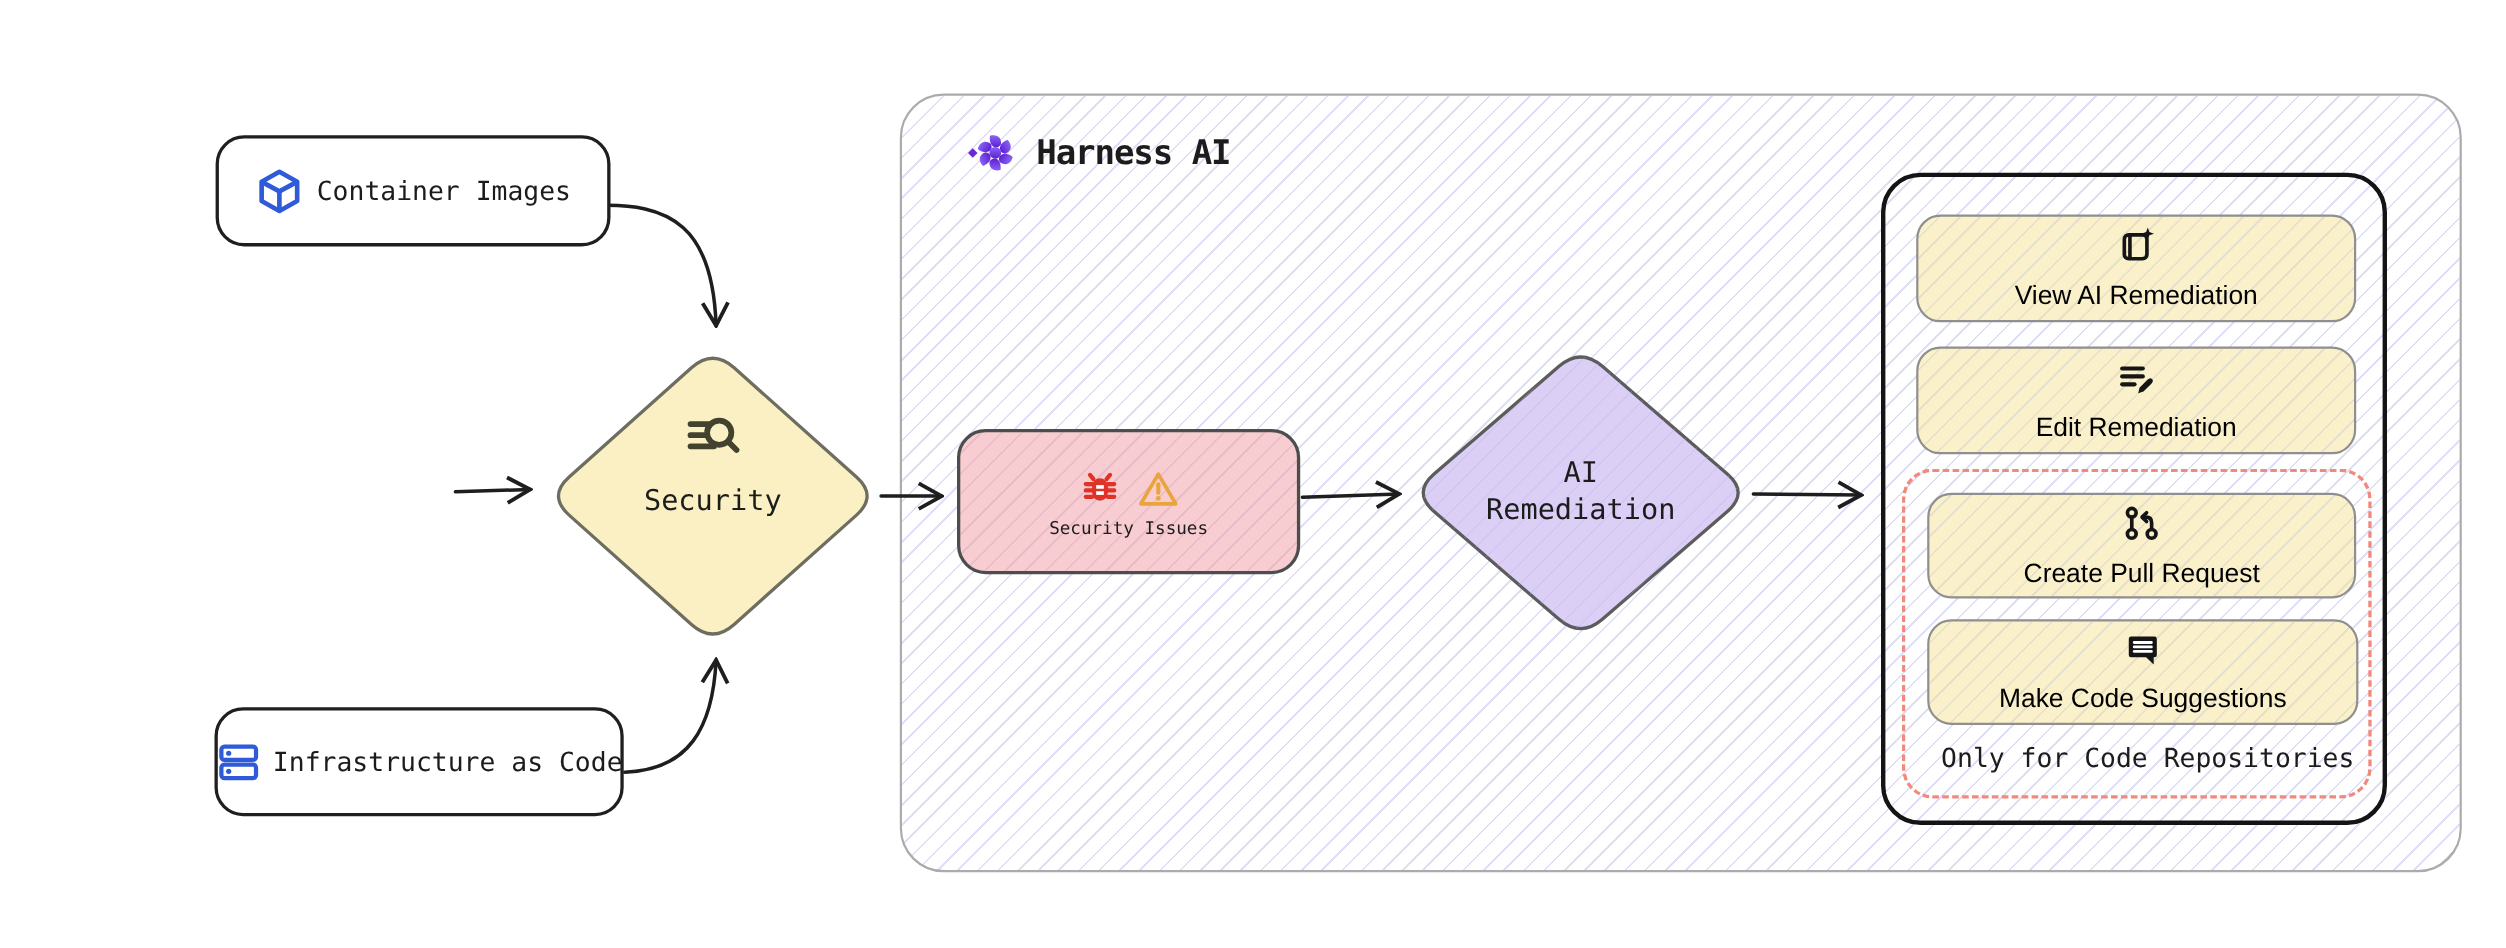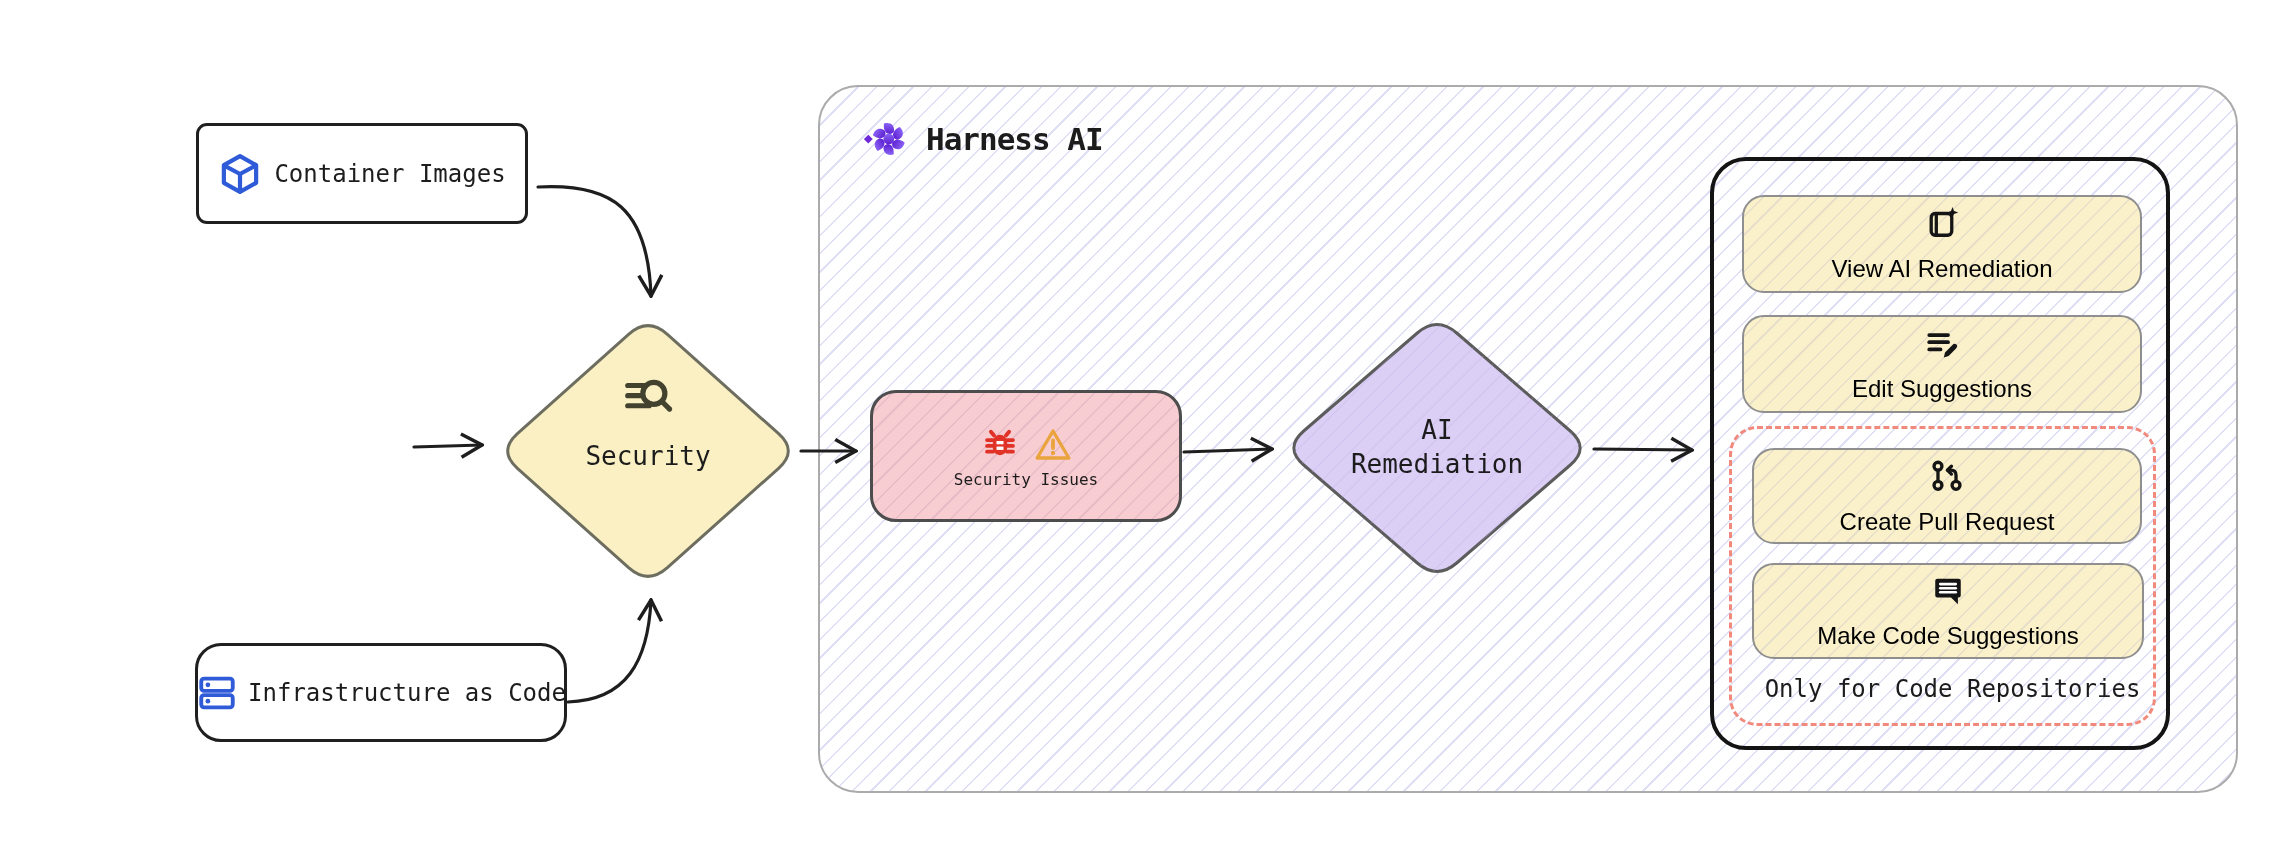--- a/index.html
+++ b/index.html
@@ -6,21 +6,21 @@
   body { background: #ffffff; font-family: "DejaVu Sans Mono", "Liberation Mono", monospace; color: #1c1c1c; }
   .canvas { position: relative; width: 2278px; height: 862px; background: #ffffff; overflow: hidden; }
 
   
   .harness {
     position: absolute; left: 818px; top: 85px; width: 1420px; height: 708px;
     border: 2.5px solid #ababab; border-radius: 40px;
     background-color: #ffffff;
     background-image: repeating-linear-gradient(135deg, #dfdff5 0px, #dfdff5 1.6px, transparent 1.6px, transparent 13px);
   }
-  .harness-label { position: absolute; left: 44px; top: 28px; display: flex; align-items: center; gap: 14px; }
+  .harness-label { position: absolute; left: 60px; top: 28px; display: flex; align-items: center; gap: 14px; }
   .harness-label .title { font-size: 31px; font-weight: bold; letter-spacing: -1px; }
 
   
   .node {
     position: absolute; display: flex; align-items: center; justify-content: center; gap: 12px;
     background: #ffffff; border: 3px solid #1f1f1f; border-radius: 26px;
     font-size: 24px; font-weight: 500; white-space: nowrap;
   }
 
   
@@ -138,21 +138,21 @@
 
       <button class="action-btn" style="left:28px; top:154px; width:400px; height:98px;">
         <svg class="icon" width="36" height="36" viewBox="0 0 24 24">
           <g stroke="#151515" stroke-width="2.5" stroke-linecap="round">
             <line x1="3.5" y1="6" x2="16" y2="6"></line>
             <line x1="3.5" y1="10.8" x2="16" y2="10.8"></line>
             <line x1="3.5" y1="15.6" x2="11" y2="15.6"></line>
           </g>
           <path d="M13.2 21 L14 17.6 L18.8 12.8 Q20.4 11.2 21.6 12.4 Q22.8 13.6 21.2 15.2 L16.4 20 Z" fill="#151515"></path>
         </svg>
-        <span>Edit Suggestions</span>
+        <span>Edit Remediation</span>
       </button>
 
       <div class="dashed-group">
 
         <button class="action-btn" style="left:20px; top:19px; width:390px; height:96px;">
           <svg class="icon" width="38" height="38" viewBox="0 0 24 24">
             <g stroke="#151515" stroke-width="2.1" fill="none" stroke-linecap="round" stroke-linejoin="round">
               <circle cx="6.3" cy="5.8" r="2.5"></circle>
               <line x1="6.3" y1="8.4" x2="6.3" y2="15.2"></line>
               <circle cx="6.3" cy="17.9" r="2.5"></circle>
@@ -199,21 +199,21 @@
     <g stroke="#1e1e1e" stroke-width="3.2" fill="none" stroke-linecap="round">
       <path d="M538 187 C 612 183 648 208 651 296" marker-end="url(#arrowhead)"></path>
       <path d="M414 447 L 482 445" marker-end="url(#arrowhead)"></path>
       <path d="M568 702 C 626 700 648 662 651 600" marker-end="url(#arrowhead)"></path>
       <path d="M801 451 L 856 451" marker-end="url(#arrowhead)"></path>
       <path d="M1184 452 L 1272 449" marker-end="url(#arrowhead)"></path>
       <path d="M1594 449 L 1692 450" marker-end="url(#arrowhead)"></path>
     </g>
   </svg>
 
-  <div class="node" style="left:196px; top:123px; width:332px; height:101px;border-radius:11px;">
+  <div class="node" style="left:196px; top:123px; width:359px; height:101px;">
     <svg class="icon" width="44" height="44" viewBox="0 0 24 24">
       <g fill="none" stroke="#2f5bd8" stroke-width="2.3" stroke-linejoin="round" stroke-linecap="round">
         <path d="M12 2.3 L20.8 7.2 V16.8 L12 21.7 L3.2 16.8 V7.2 Z"></path>
         <path d="M3.5 7.4 L12 12 L20.5 7.4"></path>
         <path d="M12 12 V21.4"></path>
       </g>
     </svg>
     <span>Container Images</span>
   </div>
 

